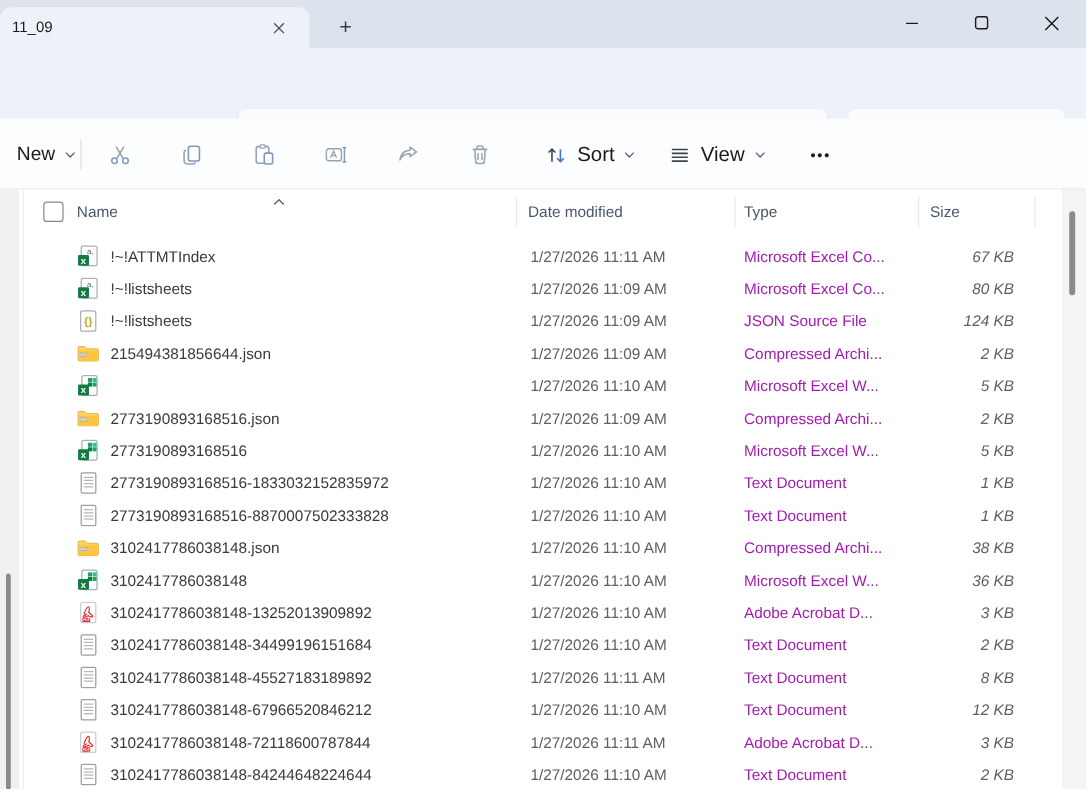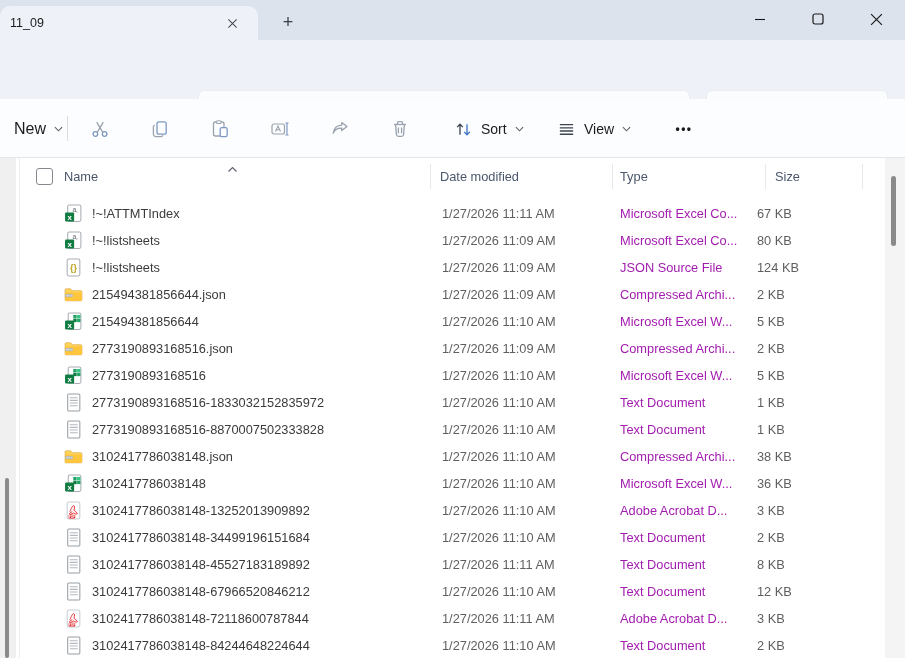--- a/index.html
+++ b/index.html
@@ -40,41 +40,41 @@
 
   
   .toolbar { position:absolute; top:99px; left:0; right:0; height:59px; background:#fcfdfe;
              border-bottom:1px solid #e4e6e9; }
   .new-btn { position:absolute; left:10px; top:14px; height:32px; display:flex; align-items:center;
              gap:8px; border:none; background:none; font-size:16px; color:#1b1b1b; padding:0 4px; }
   .tb-divider { position:absolute; left:67px; top:17px; width:1px; height:25px; background:#dadce0; }
   .tb-icon { position:absolute; top:13px; width:34px; height:34px; display:flex; align-items:center;
              justify-content:center; border:none; background:none; border-radius:4px; padding:0; }
   .tb-group { position:absolute; top:13px; height:34px; display:flex; align-items:center; gap:8px;
-              border:none; background:none; font-size:14px; color:#1b1b1b; padding:0 6px; }
+              border:none; background:none; font-size:17px; color:#1b1b1b; padding:0 6px; }
   .tb-dots { position:absolute; top:13px; height:34px; width:36px; border:none; background:none;
              font-size:12px; letter-spacing:1.5px; color:#1b1b1b; font-weight:700; }
 
   
   .list-header { position:absolute; top:158px; left:0; right:20px; height:37px; background:#fff; }
   .hdr-checkbox { position:absolute; left:36px; top:10px; width:17px; height:17px; border:1px solid #85898e;
                   border-radius:3px; background:#fff; }
   .hdr-label { position:absolute; top:0; line-height:37px; font-size:12.8px; color:#4a576b; }
   .sort-caret { position:absolute; left:227px; top:1px; }
   .hdr-sep { position:absolute; top:6px; width:1px; height:25px; background:#e8e8e8; }
 
   
   .file-list { position:absolute; top:200px; left:0; right:20px; }
   .file-row { position:relative; height:27px; }
   .file-icon { position:absolute; left:64px; top:4px; width:19px; height:19px; }
   .cell { position:absolute; top:0; line-height:27px; font-size:12.8px; white-space:nowrap; overflow:hidden; }
   .file-name { left:92px; width:332px; color:#3a3a3a; }
   .file-date { left:442px; width:168px; color:#5f5f5f; }
   .file-type { left:620px; width:142px; color:#a21caf; }
-  .file-size { left:757px; width:88px; text-align:left; color:#5f5f5f; }
+  .file-size { left:757px; width:88px; text-align:right; color:#5f5f5f;font-style:italic; }
 
   
   .scrollbar-right { position:absolute; top:158px; right:0; width:20px; bottom:0; background:#f4f4f4; }
   .sb-thumb-right { position:absolute; left:6px; width:5px; top:18px; height:70px; background:#8a8a8a; border-radius:3px; }
   .left-strip { position:absolute; top:158px; left:0; width:16px; bottom:0; background:#f0f0f0; }
   .sb-thumb-left { position:absolute; left:5px; width:4px; top:320px; height:180px; background:#8a8a8a; border-radius:2px; }
   .pane-divider { position:absolute; top:158px; left:19px; width:1px; bottom:0; background:#ededed; }
 </style>
 </head>
 <body>
@@ -305,21 +305,20 @@
       <div class="file-row">
         <span class="file-icon"><svg width="19" height="19" viewBox="0 0 18 18">
             <rect x="4" y="1" width="12" height="15.5" rx="1.5" fill="#fff" stroke="#a9aeb5"></rect>
             <rect x="8.8" y="2.8" width="3.2" height="3.2" fill="#21a366"></rect>
             <rect x="12.4" y="2.8" width="3.2" height="3.2" fill="#33c481"></rect>
             <rect x="8.8" y="6.4" width="3.2" height="3.2" fill="#107c41"></rect>
             <rect x="12.4" y="6.4" width="3.2" height="3.2" fill="#21a366"></rect>
             <rect x="1" y="8" width="8.6" height="8.6" rx="1" fill="#107c41"></rect>
             <text x="5.3" y="14.9" font-size="7.5" fill="#fff" text-anchor="middle" font-weight="700">x</text>
           </svg></span>
-        <span class="cell file-name">215494381856644</span>
         <span class="cell file-date">1/27/2026 11:10 AM</span>
         <span class="cell file-type">Microsoft Excel W...</span>
         <span class="cell file-size">5 KB</span>
       </div>
       <div class="file-row">
         <span class="file-icon"><svg width="19" height="19" viewBox="0 0 18 18">
             <path d="M1 4.6 a1 1 0 0 1 1-1 h4.3 l1.6 1.8 H16 a1 1 0 0 1 1 1 V14 a1 1 0 0 1 -1 1 H2 a1 1 0 0 1 -1-1 Z" fill="#ffd35c" stroke="#d9a43c" stroke-width="0.6"></path>
             <path d="M1 7 H17 V14 a1 1 0 0 1 -1 1 H2 a1 1 0 0 1 -1 -1 Z" fill="#ffc63d"></path>
             <rect x="1.6" y="8.7" width="6.6" height="2.6" fill="#f2f2f2" stroke="#9aa0a6" stroke-width="0.4"></rect>
             <path d="M2.6 8.7 v2.6 M3.8 8.7 v2.6 M5 8.7 v2.6 M6.2 8.7 v2.6 M7.4 8.7 v2.6" stroke="#9aa0a6" stroke-width="0.5"></path>

